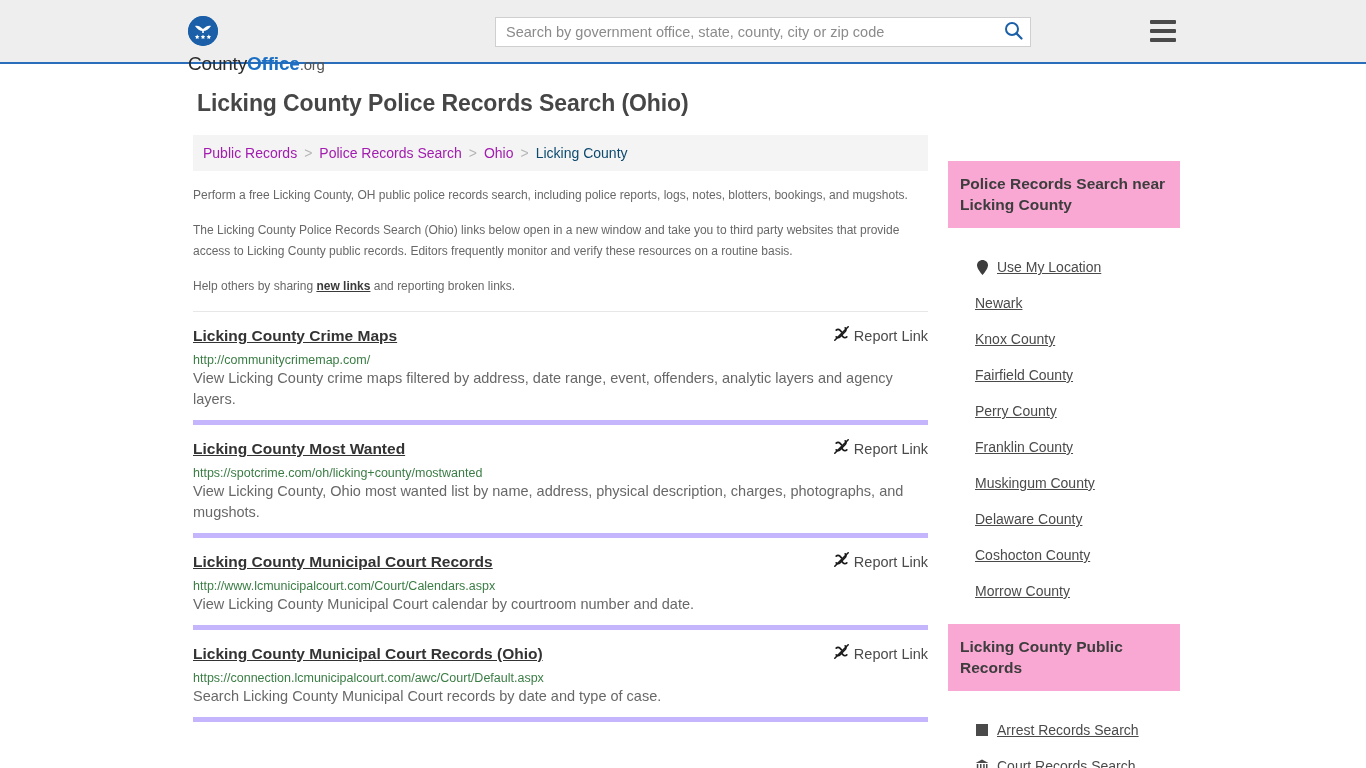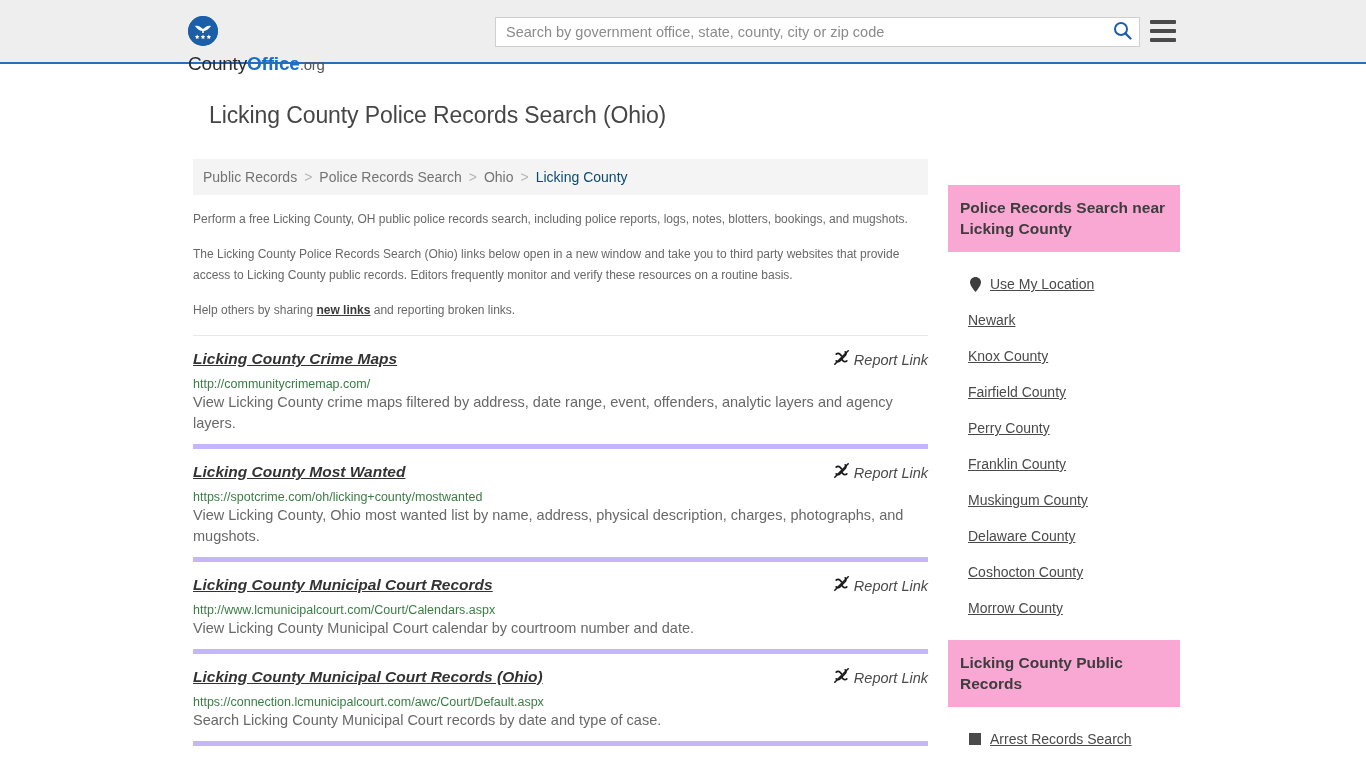--- a/index.html
+++ b/index.html
@@ -39,21 +39,21 @@
   .brand-text {
     font-size: 19px; color: #2b2b2b; letter-spacing: -0.2px;
     white-space: nowrap;
   }
   .brand-text b { color: #1a6fc4; font-weight: 700; }
   .brand-text .tld { color: #555; font-size: 15px; }
 
   .search-wrap {
     position: absolute;
     left: 495px; top: 17px;
-    width: 645px; height: 30px;
+    width: 536px; height: 30px;
     background: #ffffff;
     border: 1px solid #cfcfcf;
     display: flex; align-items: center;
   }
   .search-input {
     border: 0; outline: 0; background: transparent;
     flex: 1 1 auto; height: 28px;
     font-size: 14.5px; color: #333;
     padding: 0 10px;
     font-family: "Liberation Sans", sans-serif;
@@ -93,36 +93,36 @@
     display: flex;
     gap: 20px;
     padding-left: 0;
   }
   .main-col { width: 735px; flex: 0 0 735px; }
   .side-col { width: 232px; flex: 0 0 232px; }
 
   h1.page-title {
     font-size: 23px;
     color: #464646;
-    font-weight: 400;
-    margin: 16px;
+    font-weight: 700;
+    margin: 4px;
     padding: 22px 0 14px 0;
     letter-spacing: -0.1px;
   }
 
   .breadcrumb {
     background: #f4f4f4;
     height: 36px;
     display: flex; align-items: center;
     padding: 0 10px;
     font-size: 14px;
     margin-bottom: 14px;
   }
   .breadcrumb a {
-    color: #737373; text-decoration: none;
+    color: #a21caf; text-decoration: none;
   }
   .breadcrumb .sep { color: #b5b5b5; margin: 0 7px; }
   .breadcrumb .current { color: #0c4a6e; }
 
   .intro p {
     font-size: 12px;
     line-height: 21px;
     color: #686868;
     margin: 0 0 14px 0;
   }
@@ -130,21 +130,21 @@
 
   
   .results { margin-top: 4px; }
   .result {
     border-top: 5px solid #c4b5fd;
     padding: 12px 0 10px 0;
     position: relative;
   }
   .result:first-child { border-top: 1px solid #e7e7e7; }
   .result-head {
-    display: flex; align-items: center; justify-content: space-between; font-style: italic;
+    display: flex; align-items: flex-end; justify-content: space-between;
   }
   .result-title {
     font-size: 15.5px; font-weight: 700; color: #333333;
     text-decoration: underline; cursor: pointer;
     line-height: 20px;
   }
   .report-link {
     display: flex; align-items: center; gap: 4px;
     cursor: pointer; flex: 0 0 auto; margin-top: 1px;
   }
@@ -163,21 +163,21 @@
   }
 
   
   .side-col { padding-top: 26px; }
   .side-box-title {
     background: #f9a8d4;
     font-size: 15.5px; font-weight: 700; color: #3d3d3d;
     padding: 12px 12px 13px 12px;
     line-height: 21px;
   }
-  .side-list { padding: 6px 0 0 0; margin: 8px; list-style: none; text-align: right; }
+  .side-list { padding: 6px 0 0 0; margin: 15px; list-style: none; text-align: right; }
   .side-list li {
     display: flex; align-items: center; gap: 8px;
     height: 36px;
     padding-left: 12px;
   }
   .side-list li a {
     font-size: 14px; color: #4a4a4a; text-decoration: underline;
     cursor: pointer;
   }
   .side-icon {

